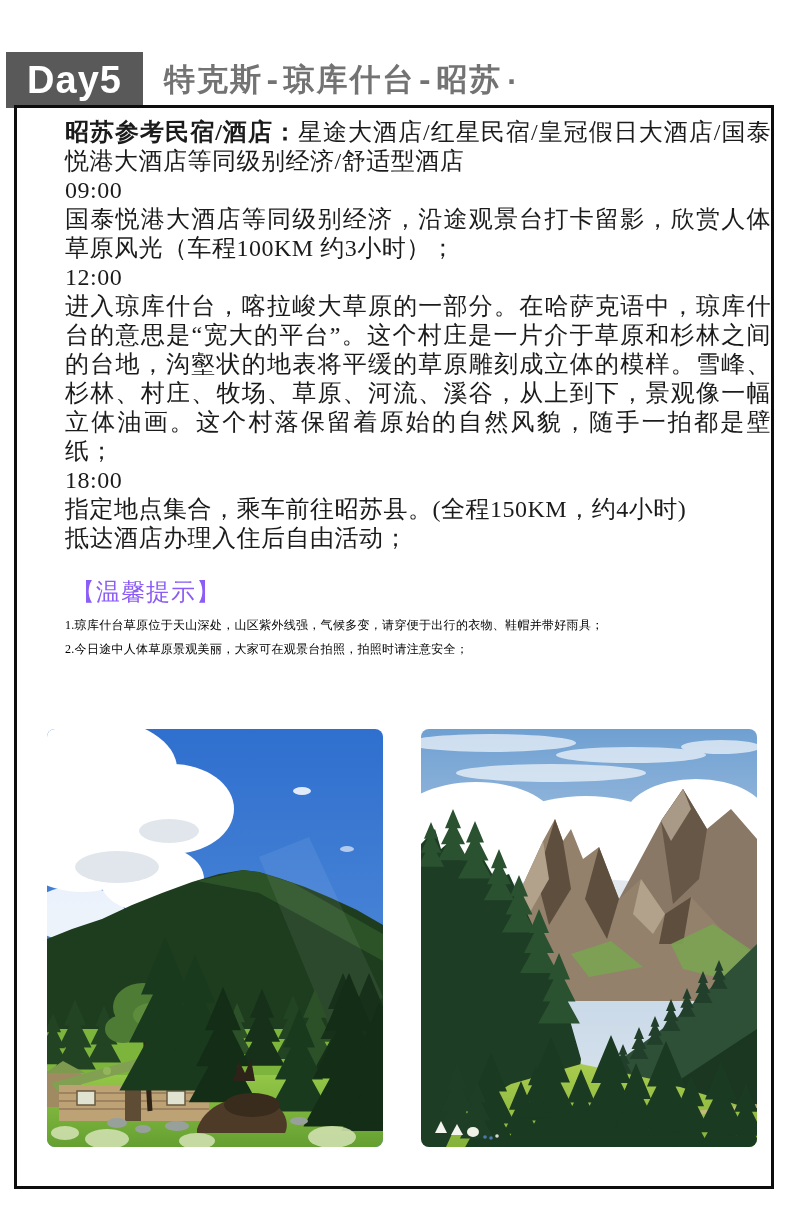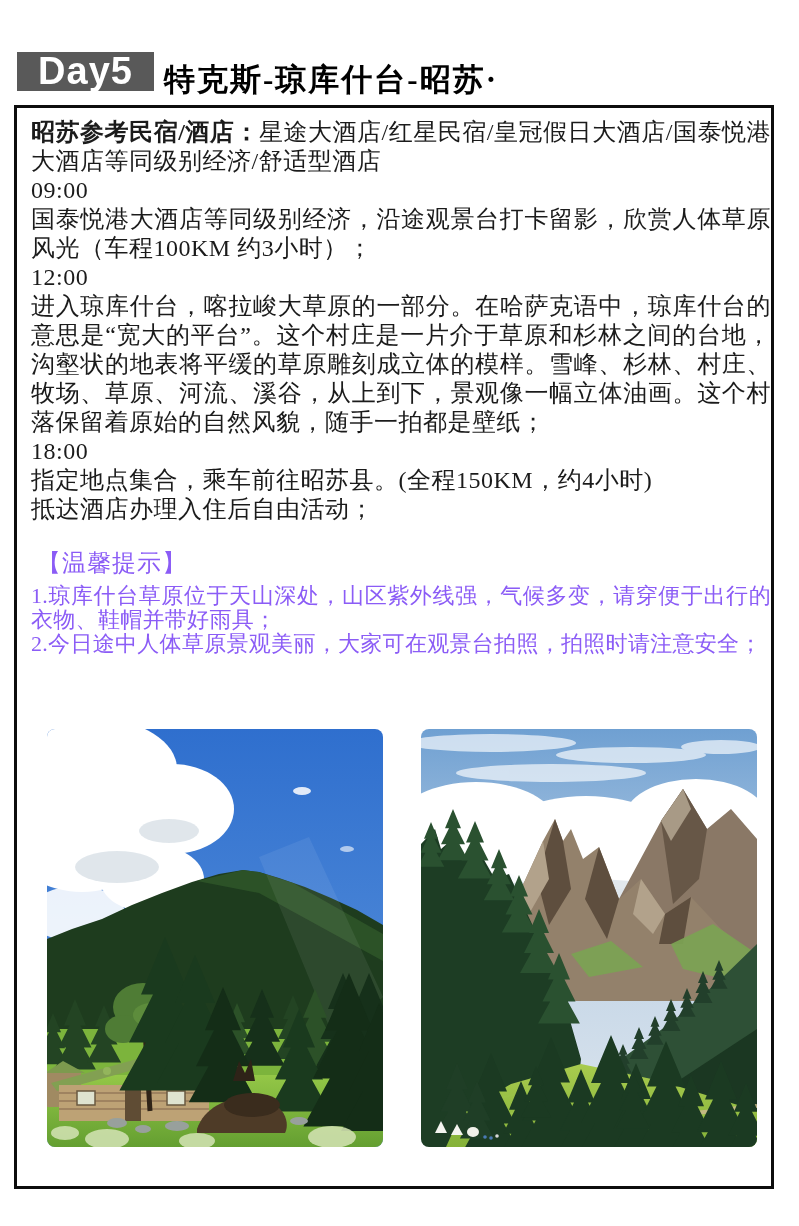--- a/index.html
+++ b/index.html
@@ -1,49 +1,49 @@
 <!DOCTYPE html>
 <html><head>
 <meta charset="utf-8">
 <style>
   html,body{margin:0;padding:0;}
   body{
     width:799px;height:1226px;position:relative;background:#ffffff;overflow:hidden;
     font-family:"Liberation Serif","DejaVu Serif",serif;color:#1b1b1b;
   }
   .day-badge{
-    position:absolute;left:17px;top:52px;width:137px;height:39px;background:#595959;
+    position:absolute;left:6px;top:52px;width:137px;height:56px;background:#595959;
     display:flex;align-items:center;justify-content:center;
   }
   .day-badge span{
     color:#ffffff;font-family:"Liberation Sans","DejaVu Sans",sans-serif;
     font-weight:bold;font-size:38px;letter-spacing:1px;
   }
   .route-title{
     position:absolute;left:164px;top:59px;
-    font-family:Liberation Serif, serif;
-    font-weight:bold;font-size:31px;color:#000000;letter-spacing:2px;white-space:nowrap;
+    font-family:Liberation Mono, monospace;
+    font-weight:bold;font-size:31px;color:#737373;letter-spacing:2px;white-space:nowrap;
   }
   .itinerary-box{
     position:absolute;left:14px;top:105px;width:754px;height:1078px;
     border:3px solid #0d0d0d;background:#ffffff;box-sizing:content-box;
   }
-  .box-content{padding:10px 0 0 14px;}
+  .box-content{padding:10px 0 0 14px;margin-left:34px;}
   .body-line{
     margin:0;font-size:24px;line-height:29px;letter-spacing:0.5px;
     text-align:justify;text-justify:inter-ideograph;color:#1b1b1b;
   }
   .hotel-label{font-weight:bold;}
   .tips{margin-top:24px;}
   .tips-title{
     margin:0 0 6px 6px;font-size:24px;line-height:30px;color:#8b5cf6;letter-spacing:1px;
   }
   .tip{
-    margin:0;font-size:22px;line-height:24px;letter-spacing:0.3px;
-    text-align:justify;text-justify:inter-ideograph;color:#8b5cf6;
+    margin:0;font-size:12px;line-height:24px;letter-spacing:0.3px;
+    text-align:justify;text-justify:inter-ideograph;color:#000000;
   }
   .photo{
     position:absolute;top:729px;width:336px;height:418px;border-radius:8px;overflow:hidden;
   }
   .photo-left{left:47px;}
   .photo-right{left:421px;}
   .photo svg{width:100%;height:100%;display:block;}
 </style>
 </head>
 <body>

